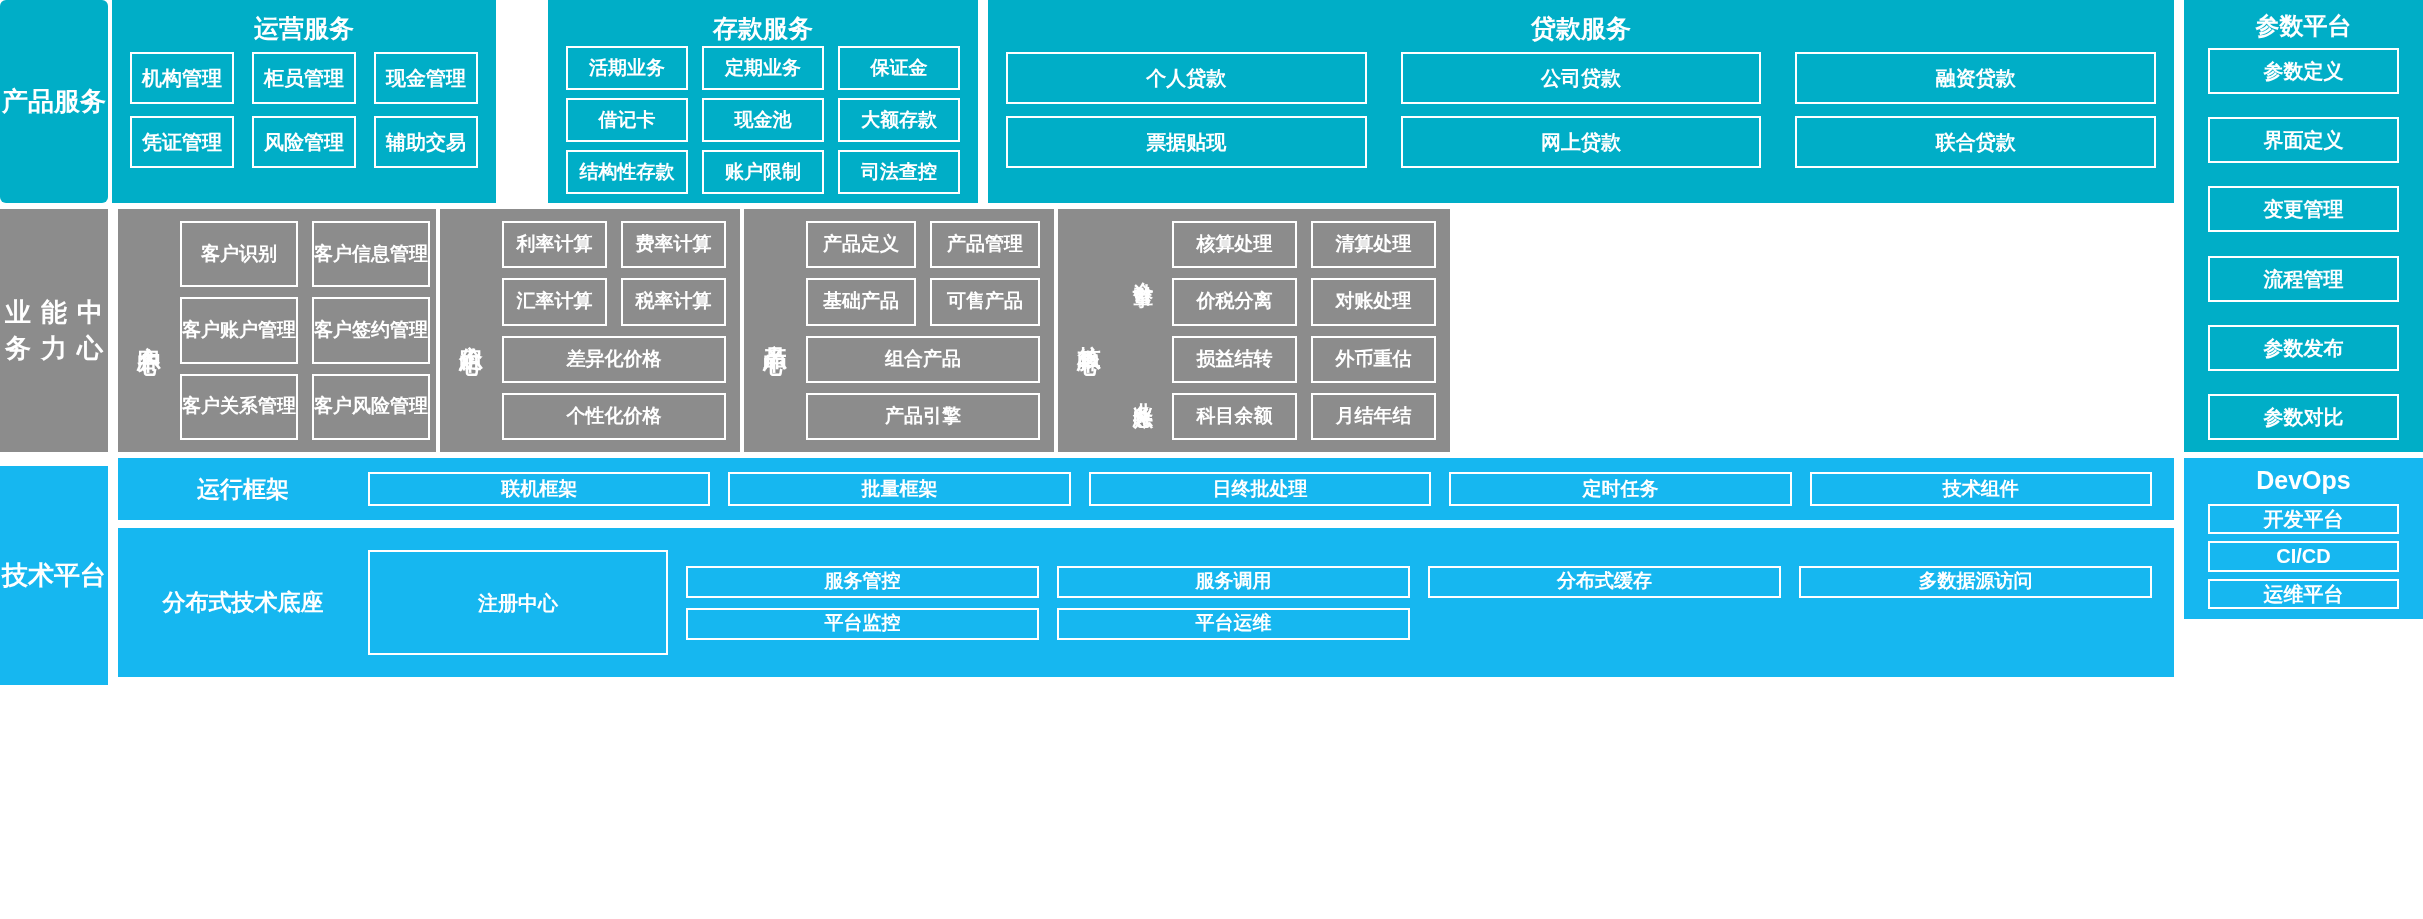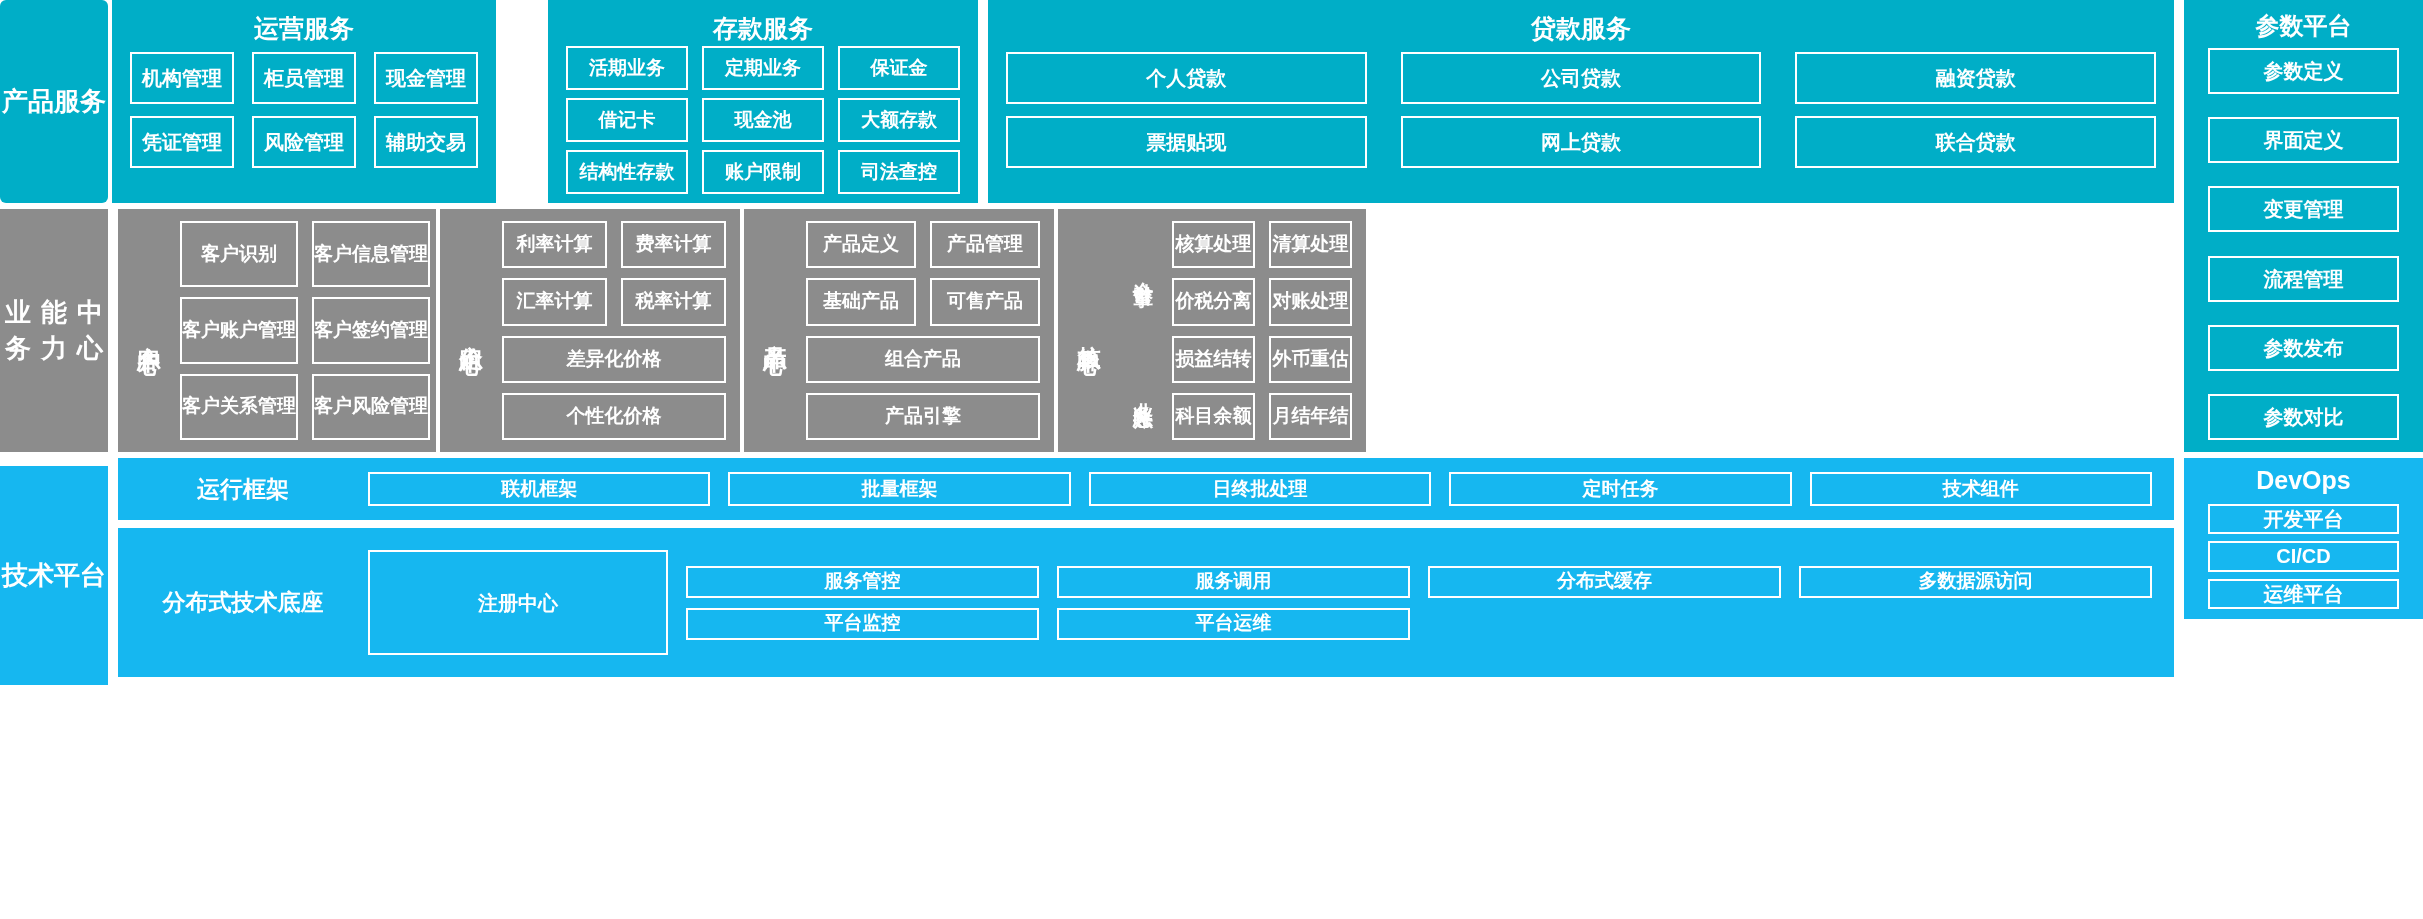--- a/index.html
+++ b/index.html
@@ -84,21 +84,21 @@
   .center-panel > .vlabel{font-size:23px;width:44px;margin-left:10px;}
   .center-body{flex:1;display:grid;gap:10px 14px;padding:12px 14px 12px 8px;box-sizing:border-box;}
   .center-body .chip{font-size:19px;}
 
   #c-cust{left:118px;width:318px;}
   #c-cust .center-body{grid-template-columns:repeat(2,1fr);grid-template-rows:repeat(3,1fr);}
   #c-price{left:440px;width:300px;}
   #c-price .center-body{grid-template-columns:repeat(2,1fr);grid-template-rows:repeat(4,1fr);}
   #c-prod{left:744px;width:310px;}
   #c-prod .center-body{grid-template-columns:repeat(2,1fr);grid-template-rows:repeat(4,1fr);}
-  #c-acct{left:1058px;width:308px;}
+  #c-acct{left:1058px;width:392px;}
   #c-acct .center-body{grid-template-columns:repeat(2,1fr);grid-template-rows:repeat(4,1fr);}
   #c-acct .acct-labels{
     width:40px;display:flex;flex-direction:column;margin-left:12px;
   }
   #c-acct .acct-labels .vlabel{flex:1;font-size:20px;}
   .span2{grid-column:1 / span 2;}
 
   
   #row3{position:absolute;left:0;top:458px;width:2423px;height:461px;}
   #r3-sidelabel{

